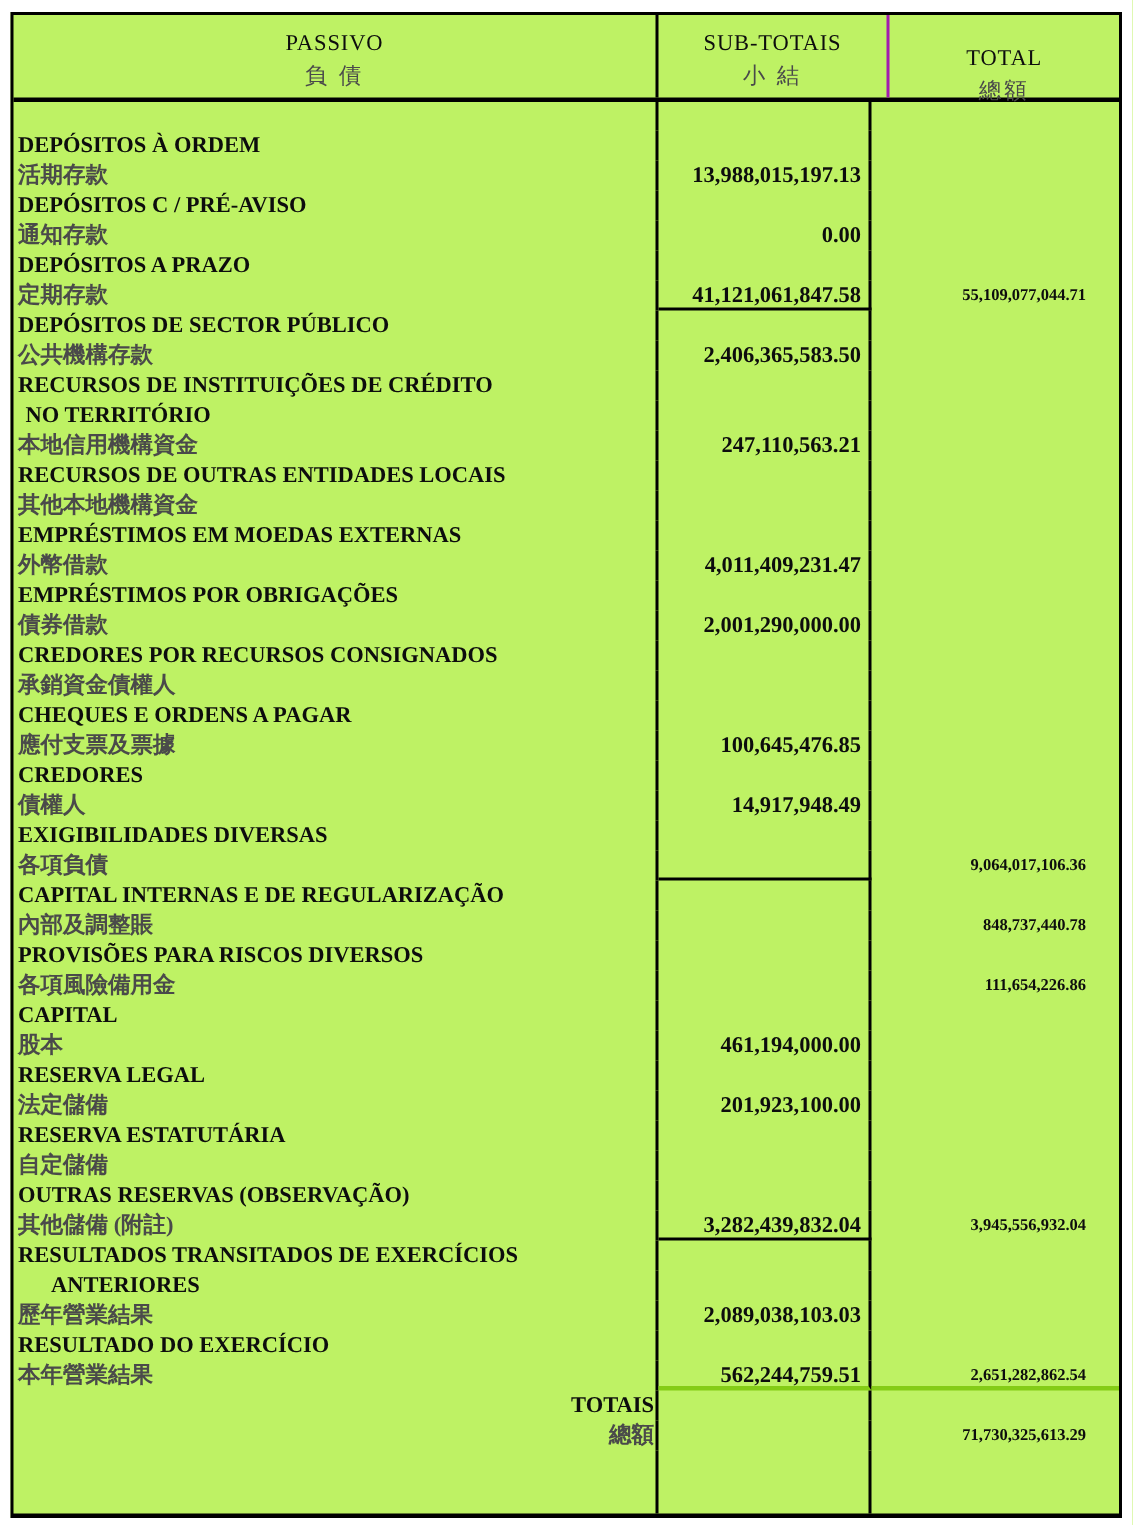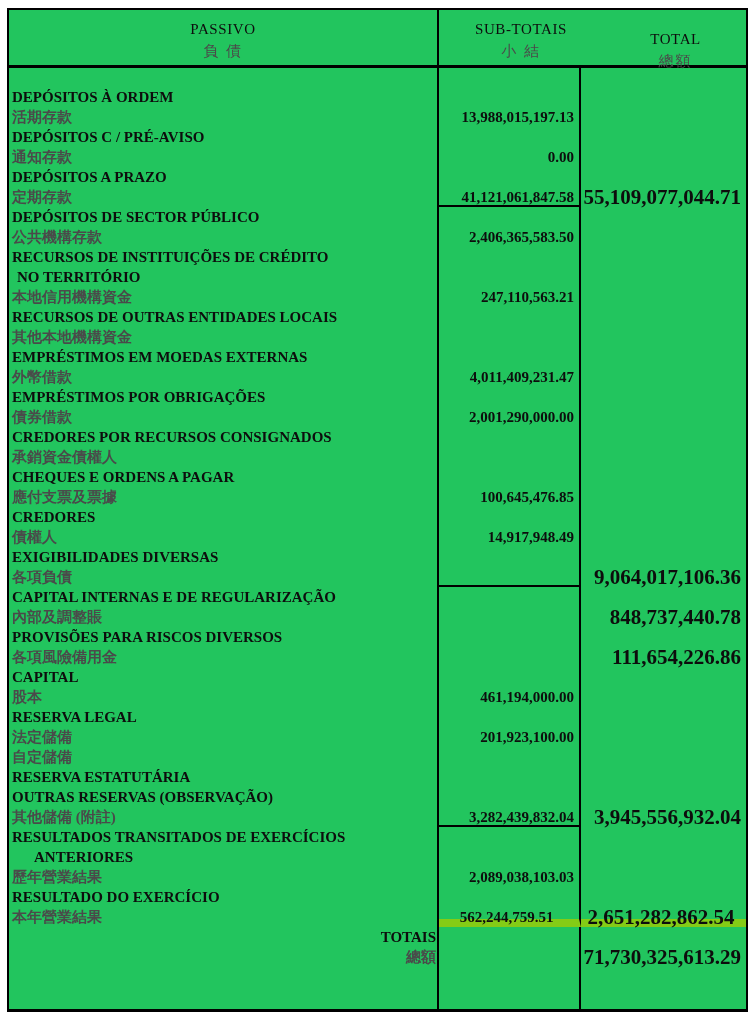--- a/index.html
+++ b/index.html
@@ -4,57 +4,57 @@
 <style>
   html,body{margin:0;padding:0;}
   body{
     width:755px;height:1020px;background:#ffffff;position:relative;
     font-family:"Liberation Serif","DejaVu Serif",serif;
     -webkit-font-smoothing:antialiased;
   }
   .frame{
     position:absolute;left:7px;top:8px;width:741px;height:1004px;
     border:2px solid #000;border-bottom-width:3px;box-sizing:border-box;
-    display:flex;flex-direction:column;background:#22c55e;
+    display:flex;flex-direction:column;background:#bef264;
   }
   
   .thead{
     display:flex;height:58px;border-bottom:3px solid #000;box-sizing:border-box;flex:none;
   }
   .th{box-sizing:border-box;padding-top:8px;text-align:center;}
   .th1{width:430px;border-right:2px solid #000;}
-  .th2{width:166px;border-right:2px solid #22c55e;}
+  .th2{width:154px;border-right:2px solid #a21caf;}
   .th3{flex:1;margin-top:10px;}
   .th1 .tt{width:292px;}
   .tt{font-size:15px;line-height:22px;color:#0d0d0d;letter-spacing:0.6px;}
   .ts{font-size:15px;line-height:22px;color:#4a4a4a;letter-spacing:2px;}
   
   .tbody{display:flex;flex-direction:column;flex:1;font-weight:bold;}
   .row{display:flex;height:20px;flex:none;}
   .row.spacer{height:19px;}
   .row.filler{flex:1;height:auto;}
   .c1{
     width:430px;border-right:2px solid #000;box-sizing:border-box;
     padding-left:3px;padding-right:1px;font-size:15px;line-height:20px;
     white-space:nowrap;overflow:visible;
   }
   .c2{
     width:142px;border-right:2px solid #000;box-sizing:border-box;
     text-align:right;padding-right:5px;font-size:15px;line-height:20px;color:#0d0d0d;
     white-space:nowrap;
   }
   .c3{
-    flex:1;text-align:right;padding-right:5px;font-size:21px;line-height:20px;color:#0d0d0d;
+    flex:1;text-align:right;padding-right:22px;font-size:11px;line-height:20px;color:#0d0d0d;
     white-space:nowrap;
   }
   .c1.pt{color:#0d0d0d;}
   .c1.zh{color:#4a4a4a;}
   .c1.right{text-align:right;}
   .rule-sub .c2{border-bottom:2px solid #000;}
-  .rule-grand .c2,.rule-grand .c3{border-bottom:8px solid #84cc16;text-align:center;}
+  .rule-grand .c2,.rule-grand .c3{border-bottom:3px solid #84cc16;}
 </style>
 </head>
 <body>
 
 <div class="frame">
 
   <div class="thead">
     <div class="th th1">
       <div class="tt" style="margin:0 auto;">PASSIVO</div>
       <div class="ts" style="width:292px;margin:0 auto;">負 債</div>
@@ -235,26 +235,26 @@
     <div class="c1 pt">RESERVA LEGAL</div>
     <div class="c2"></div>
     <div class="c3"></div>
   </div>
       <div class="row">
     <div class="c1 zh">法定儲備</div>
     <div class="c2">201,923,100.00</div>
     <div class="c3"></div>
   </div>
       <div class="row">
+    <div class="c1 pt">RESERVA ESTATUTÁRIA</div>
+    <div class="c2"></div>
+    <div class="c3"></div>
+  </div>
+      <div class="row">
     <div class="c1 zh">自定儲備</div>
-    <div class="c2"></div>
-    <div class="c3"></div>
-  </div>
-      <div class="row">
-    <div class="c1 pt">RESERVA ESTATUTÁRIA</div>
     <div class="c2"></div>
     <div class="c3"></div>
   </div>
       <div class="row">
     <div class="c1 pt">OUTRAS RESERVAS (OBSERVAÇÃO)</div>
     <div class="c2"></div>
     <div class="c3"></div>
   </div>
       <div class="row rule-sub">
     <div class="c1 zh">其他儲備 (附註)</div>

